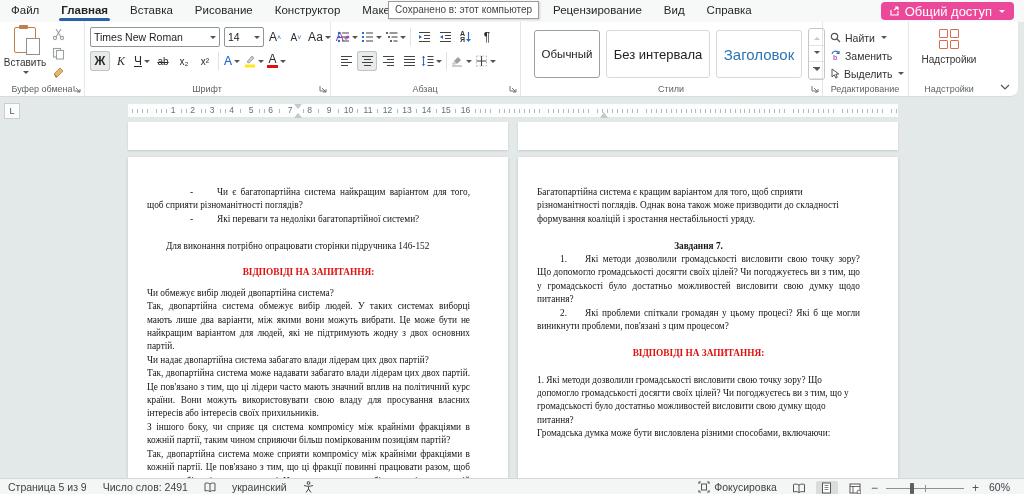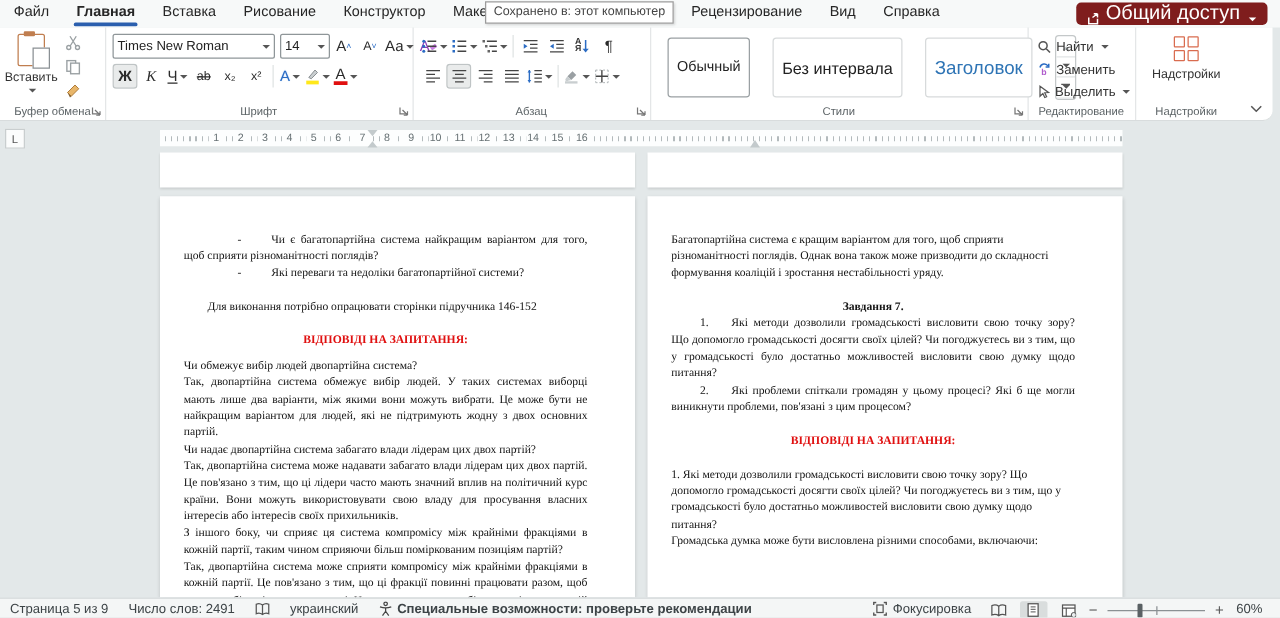--- a/index.html
+++ b/index.html
@@ -5,22 +5,22 @@
   html,body{margin:0;padding:0}
   body{width:1024px;height:494px;overflow:hidden;position:relative;background:#e3e8e9;
        font-family:"Liberation Sans","DejaVu Sans",sans-serif;-webkit-font-smoothing:antialiased;color:#333}
   
   .tabrow{position:absolute;left:0;top:0;width:1024px;height:22px;background:#f7f9f9;display:flex;align-items:center}
   .tab{font-size:11.5px;color:#262626;padding:0 11px;height:22px;line-height:21px;white-space:nowrap;position:relative;cursor:default}
   .tab.active{font-weight:700}
   .tab.active::after{content:"";position:absolute;left:9px;right:9px;bottom:1px;height:3px;border-radius:2px;background:#2b5fae}
   .tooltip{position:absolute;left:388px;top:1px;height:16px;line-height:16px;background:#ffffff;border:1px solid #9b9b9b;
            font-size:10px;color:#444;padding:0 6px;z-index:50;box-shadow:1px 1px 2px rgba(0,0,0,.15);white-space:nowrap}
-  .share-btn{position:absolute;right:10px;top:2px;height:18px;background:#7f1d1d;color:#fff;border-radius:4px;
-             font-size:16px;display:flex;align-items:flex-end;gap:5px;padding:0 9px;z-index:60}
+  .share-btn{position:absolute;right:10px;top:2px;height:18px;background:#ec4899;color:#fff;border-radius:4px;
+             font-size:13px;display:flex;align-items:center;gap:5px;padding:0 9px;z-index:60}
   
   .ribbon{position:absolute;left:0;top:22px;width:1018px;height:74px;background:#fff;border-bottom:1px solid #d8dcdd;border-radius:0 0 8px 0}
   .grp{position:absolute;top:0;height:74px;border-right:1px solid #e4e6e7}
   .grp-label{position:absolute;bottom:2px;left:0;right:0;text-align:center;font-size:9px;color:#5c6366;white-space:nowrap}
   .launcher{position:absolute;bottom:3px;right:3px;width:8px;height:8px}
   .row{position:absolute;left:6px;display:flex;align-items:center;gap:1px}
   .ib{height:20px;min-width:18px;display:flex;align-items:center;justify-content:center;border-radius:3px;padding:0 1px}
   .ib.pressed{background:#e9ebeb;box-shadow:inset 0 0 0 1px #bfc4c5}
   .car{width:0;height:0;border:3px solid transparent;border-top:3.5px solid #555;margin-left:2px;margin-top:3px}
   .combo{height:18px;border:1px solid #8f9699;border-radius:2px;background:#fff;display:flex;align-items:center;
@@ -344,21 +344,21 @@
     <div class="grp-label">Абзац</div>
     <div class="launcher">
         <svg width="8" height="8" viewBox="0 0 8 8">
           <path d="M1 1 v5 h5" fill="none" stroke="#777" stroke-width="1"></path>
           <path d="M3 3 L7 7 M7 7 v-3 M7 7 h-3" stroke="#777" stroke-width="1" fill="none"></path>
         </svg>
       </div>
   </div>
 
   <div class="grp" style="left:520px;width:302px">
-    <div class="row" style="top:6px;left:14px;gap:18px">
+    <div class="row" style="top:6px;left:14px;gap:6px">
       <div class="stylecard sel" style="width:64px">
           <span class="st-normal">Обычный</span>
         </div>
       <div class="stylecard" style="width:102px">
           <span class="st-nospace">Без интервала</span>
         </div>
       <div class="stylecard" style="width:84px">
           <span class="st-head">Заголовок</span>
         </div>
       <div class="gal-scroll">
@@ -516,21 +516,20 @@
   <div class="sb-item">
       <span>украинский</span>
     </div>
   <div class="sb-item" style="font-weight:700">
     <span>
         <svg width="11" height="12" viewBox="0 0 11 12">
           <circle cx="5.5" cy="2" r="1.4" fill="none" stroke="#444" stroke-width="1"></circle>
           <path d="M1 4.5 C4 5.5 7 5.5 10 4.5 M5.5 5.5 V8 M5.5 8 L3 11.5 M5.5 8 L8 11.5" fill="none" stroke="#444" stroke-width="1"></path>
         </svg>
       </span>
-    <span>Специальные возможности: проверьте рекомендации</span>
   </div>
   <div class="sb-right">
     <div class="sb-item">
       <span>
           <svg width="12" height="12" viewBox="0 0 12 12">
             <path d="M1 3 V1 h2 M9 1 h2 v2 M11 9 v2 h-2 M3 11 H1 V9" fill="none" stroke="#555" stroke-width="1.1"></path>
             <rect x="3.5" y="3" width="5" height="6" fill="none" stroke="#555" stroke-width="1"></rect>
           </svg>
         </span>
       <span>Фокусировка</span>

